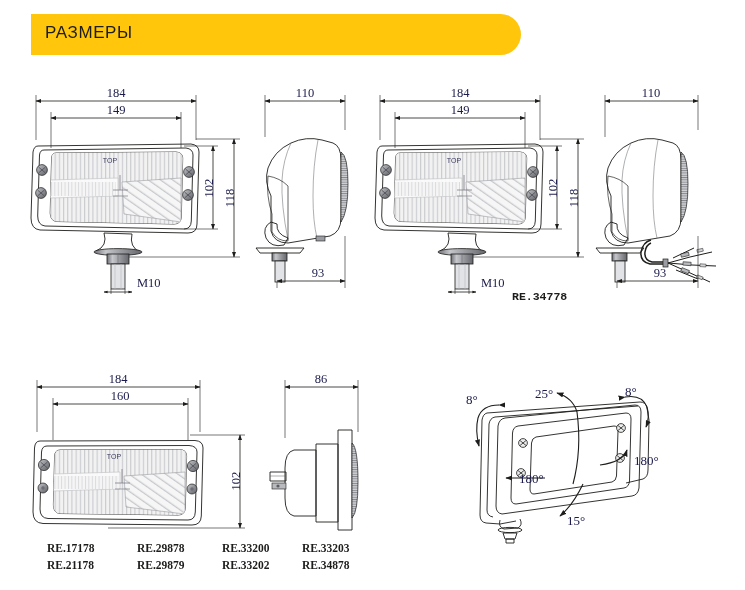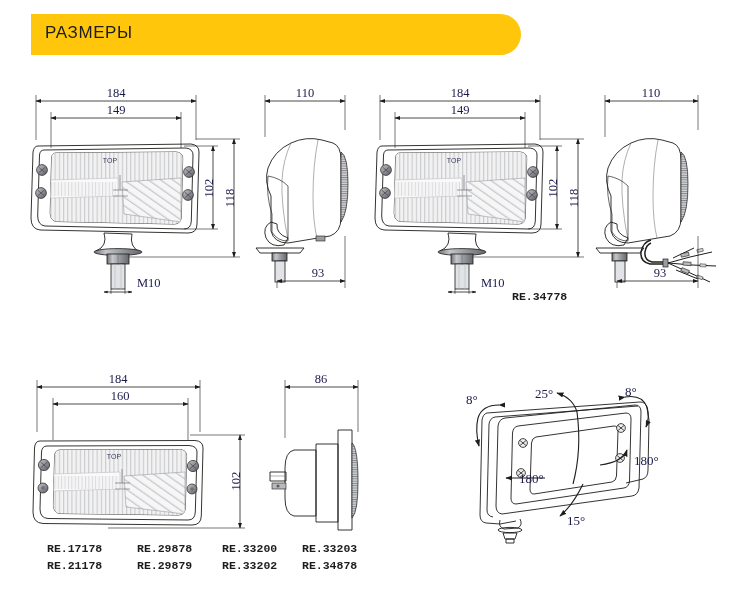--- a/index.html
+++ b/index.html
@@ -22,21 +22,21 @@
 
   
   .canvas{position:absolute;left:0;top:0;width:745px;height:590px;pointer-events:none;}
 
   
   .partnos{
     position:absolute;left:47px;top:542px;
     display:grid;grid-template-columns:90px 85px 80px 80px;
     grid-auto-rows:17px;
     font-size:11.5px;color:#1d1d1b;font-weight:bold;
-    font-family:Liberation Mono, monospace;
+    font-family:Liberation Serif, serif;
   }
   .partno{white-space:nowrap;}
 
   .relabel{
     position:absolute;left:512px;top:290px;
     font-size:11.5px;color:#1d1d1b;font-weight:bold;
     font-family:Liberation Mono, monospace;
   }
 </style>
 </head>

